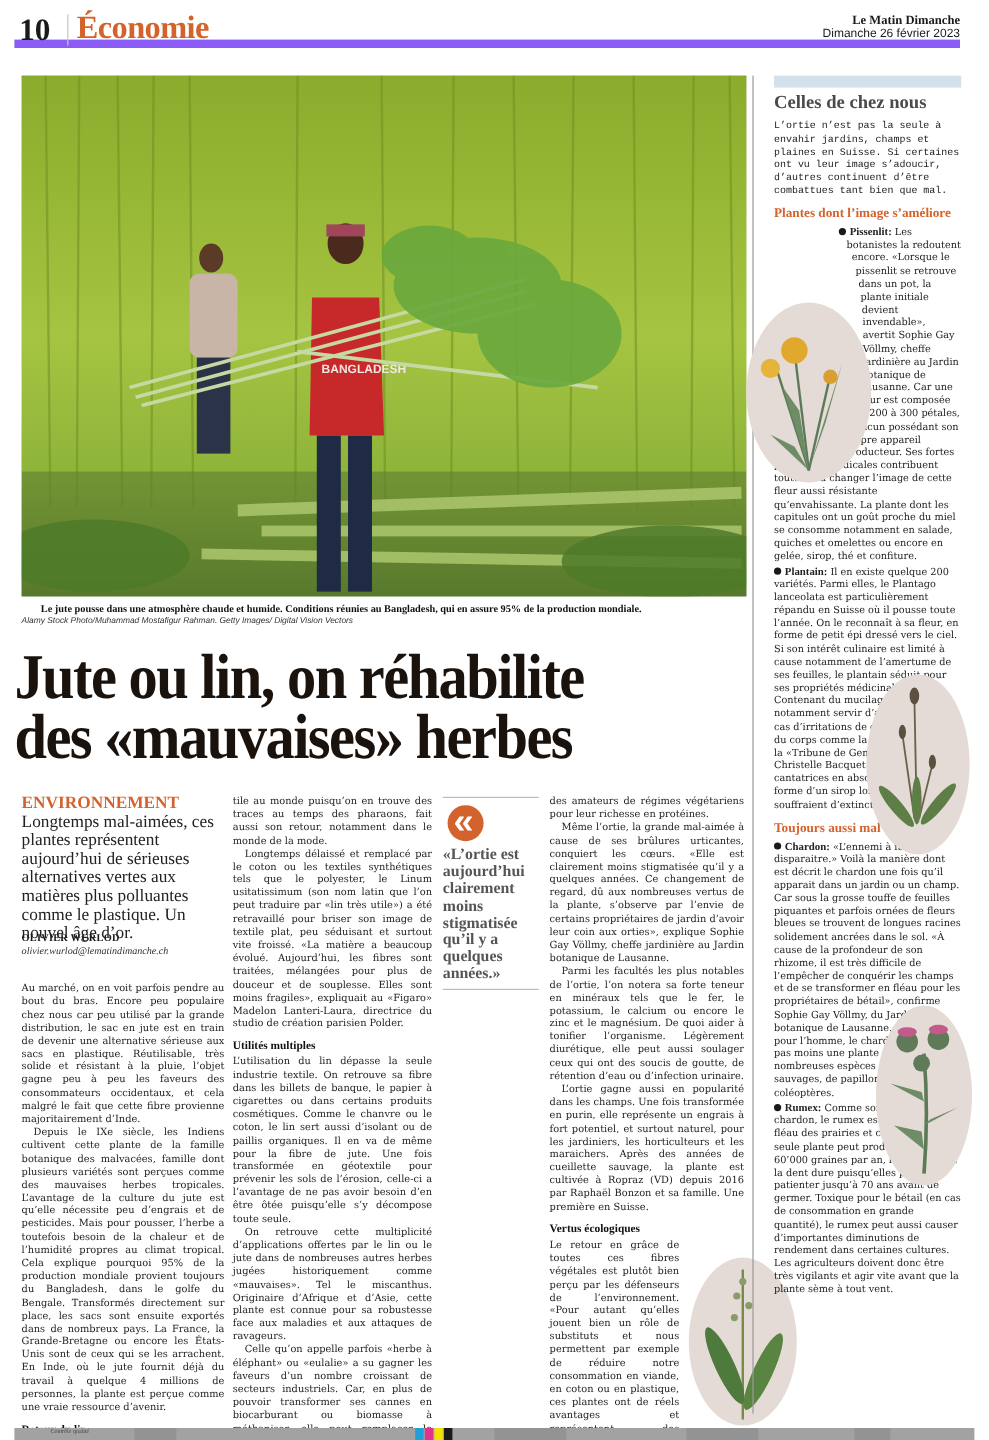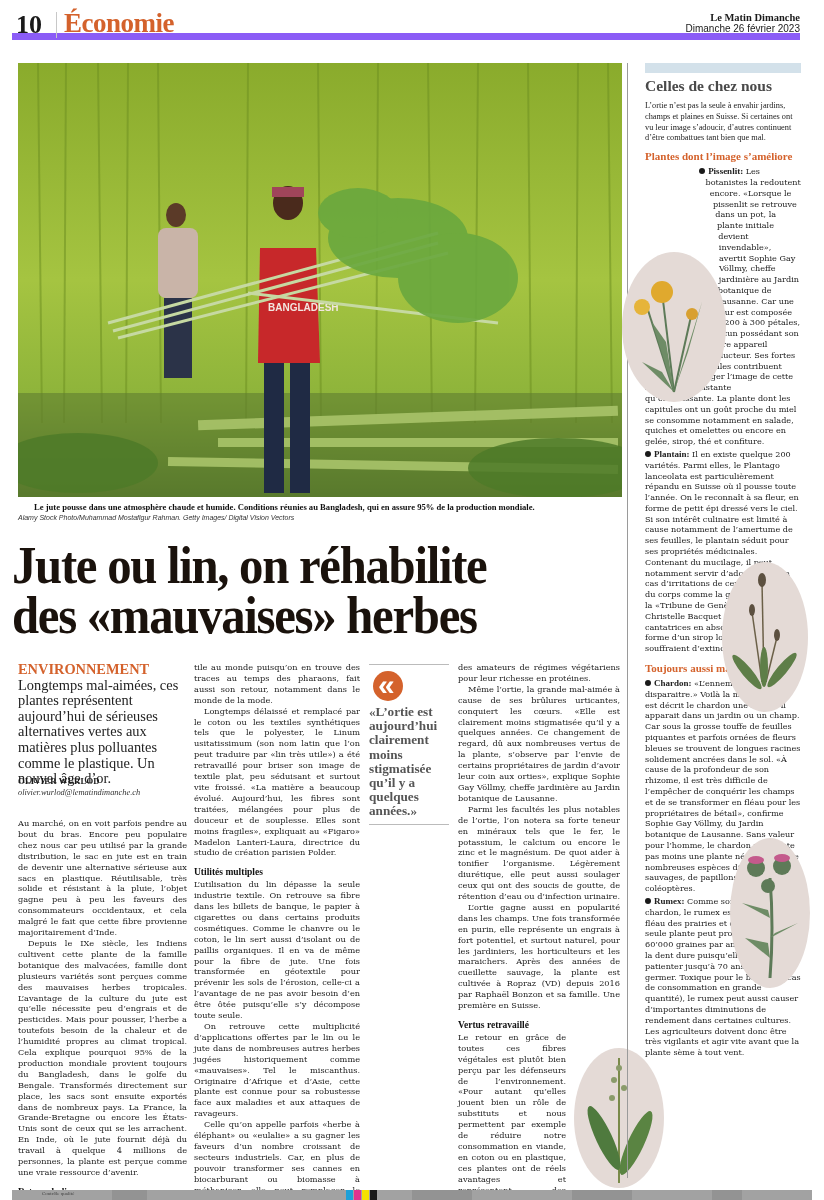--- a/index.html
+++ b/index.html
@@ -42,21 +42,21 @@
   .quote-icon { width: 30px; height: 30px; border-radius: 50%; background: #d4622c; margin: 6px 0 4px 4px; position: relative; }
   .quote-icon span { position: absolute; left: 5px; top: -4px; color: #fff; font-family: "Liberation Sans", sans-serif; font-weight: bold; font-size: 30px; line-height: 36px; }
   .quote-text { font-family: "Liberation Serif", serif; font-weight: bold; font-size: 13.2px; line-height: 14.2px; color: #555; padding-bottom: 5px; border-bottom: 1px solid #bbb; }
   .quote-attr { font-family: "Liberation Serif", serif; font-size: 8.7px; line-height: 10.4px; color: #222; padding: 5px 0 6px 0; border-bottom: 1px solid #bbb; }
 
   
   .side-rule { position: absolute; left: 627px; top: 63px; width: 1px; height: 1115px; background: #9a9a9a; }
   .sidebar { position: absolute; left: 645px; top: 63px; width: 156px; }
   .side-band { height: 10px; background: #d3e1ea; }
   .side-title { font-family: "Liberation Serif", serif; font-weight: bold; font-size: 15.5px; color: #4a4a4a; margin-top: 4px; margin-bottom: 6px; }
-  .side-intro { font-family: Liberation Serif, serif; font-size: 8.3px; line-height: 10.8px; color: #222; }
+  .side-intro { font-family: Liberation Mono, monospace; font-size: 8.3px; line-height: 10.8px; color: #222; }
   .side-h { font-family: "Liberation Serif", serif; font-weight: bold; font-size: 11px; line-height: 12px; color: #d4622c; margin: 6px 0 4px 0; }
   .side-p { font-family: "DejaVu Serif", serif; font-size: 8.1px; line-height: 10.8px; color: #222; text-align: left; }
   .side-p b { font-family: "Liberation Serif", serif; font-size: 9px; }
   .bullet { display: inline-block; width: 6px; height: 6px; border-radius: 50%; background: #1a1a1a; margin-right: 3px; vertical-align: 0px; }
 
   .illus { position: absolute; border-radius: 50%; background: #e4dad6; overflow: hidden; }
 
   
   .footbar { position: absolute; left: 12px; top: 1190px; width: 800px; height: 10px; background: #a2a2a2; }
   .footbar .qc { position: absolute; left: 30px; top: 1px; font-size: 5px; color: #444; font-family: "Liberation Serif", serif; }
@@ -175,21 +175,21 @@
       <span>«</span>
     </div>
   <div class="quote-text">«L’ortie est aujourd’hui clairement moins stigmatisée qu’il y a quelques années.»</div>
 </div>
 
 <div class="col" style="left:458px; top:662px; width:162px;">
   <p class="noindent">des amateurs de régimes végétariens pour leur richesse en protéines.</p>
   <p>Même l’ortie, la grande mal-aimée à cause de ses brûlures urticantes, conquiert les cœurs. «Elle est clairement moins stigmatisée qu’il y a quelques années. Ce changement de regard, dû aux nombreuses vertus de la plante, s’observe par l’envie de certains propriétaires de jardin d’avoir leur coin aux orties», explique Sophie Gay Völlmy, cheffe jardinière au Jardin botanique de Lausanne.</p>
   <p>Parmi les facultés les plus notables de l’ortie, l’on notera sa forte teneur en minéraux tels que le fer, le potassium, le calcium ou encore le zinc et le magnésium. De quoi aider à tonifier l’organisme. Légèrement diurétique, elle peut aussi soulager ceux qui ont des soucis de goutte, de rétention d’eau ou d’infection urinaire.</p>
   <p>L’ortie gagne aussi en popularité dans les champs. Une fois transformée en purin, elle représente un engrais à fort potentiel, et surtout naturel, pour les jardiniers, les horticulteurs et les maraichers. Après des années de cueillette sauvage, la plante est cultivée à Ropraz (VD) depuis 2016 par Raphaël Bonzon et sa famille. Une première en Suisse.</p>
-  <h4>Vertus retravaillé</h4>
+  <h4>Vertus écologiques</h4>
   <p class="noindent" style="width:108px;">Le retour en grâce de toutes ces fibres végétales est plutôt bien perçu par les défenseurs de l’environnement. «Pour autant qu’elles jouent bien un rôle de substituts et nous permettent par exemple de réduire notre consommation en viande, en coton ou en plastique, ces plantes ont de réels avantages et représentent des alternatives sérieuses aux solutions actuelles», explique Florian Kasser. Chargé des projets liés à l’économie circulaire pour Greenpeace Suisse, il avertit toutefois que cela nécessite que les objets qui en sont issus - les sacs en jute, notamment - soient utilisés à maintes reprises et que l’on mette en place des circuits circulaires dans nos modes de vie.</p>
 </div>
 
 <div class="illus" style="left:574px; top:1048px; width:90px; height:140px;">
   <svg width="90" height="140">
     <line x1="45" y1="10" x2="45" y2="135" stroke="#7a8a4a" stroke-width="2"></line>
     <ellipse cx="30" cy="90" rx="8" ry="35" fill="#4f7a3e" transform="rotate(-25 30 90)"></ellipse>
     <ellipse cx="62" cy="95" rx="8" ry="35" fill="#5a8442" transform="rotate(25 62 95)"></ellipse>
     <g fill="#8a9b6a">
         <circle cx="45" cy="20" r="3"></circle>

